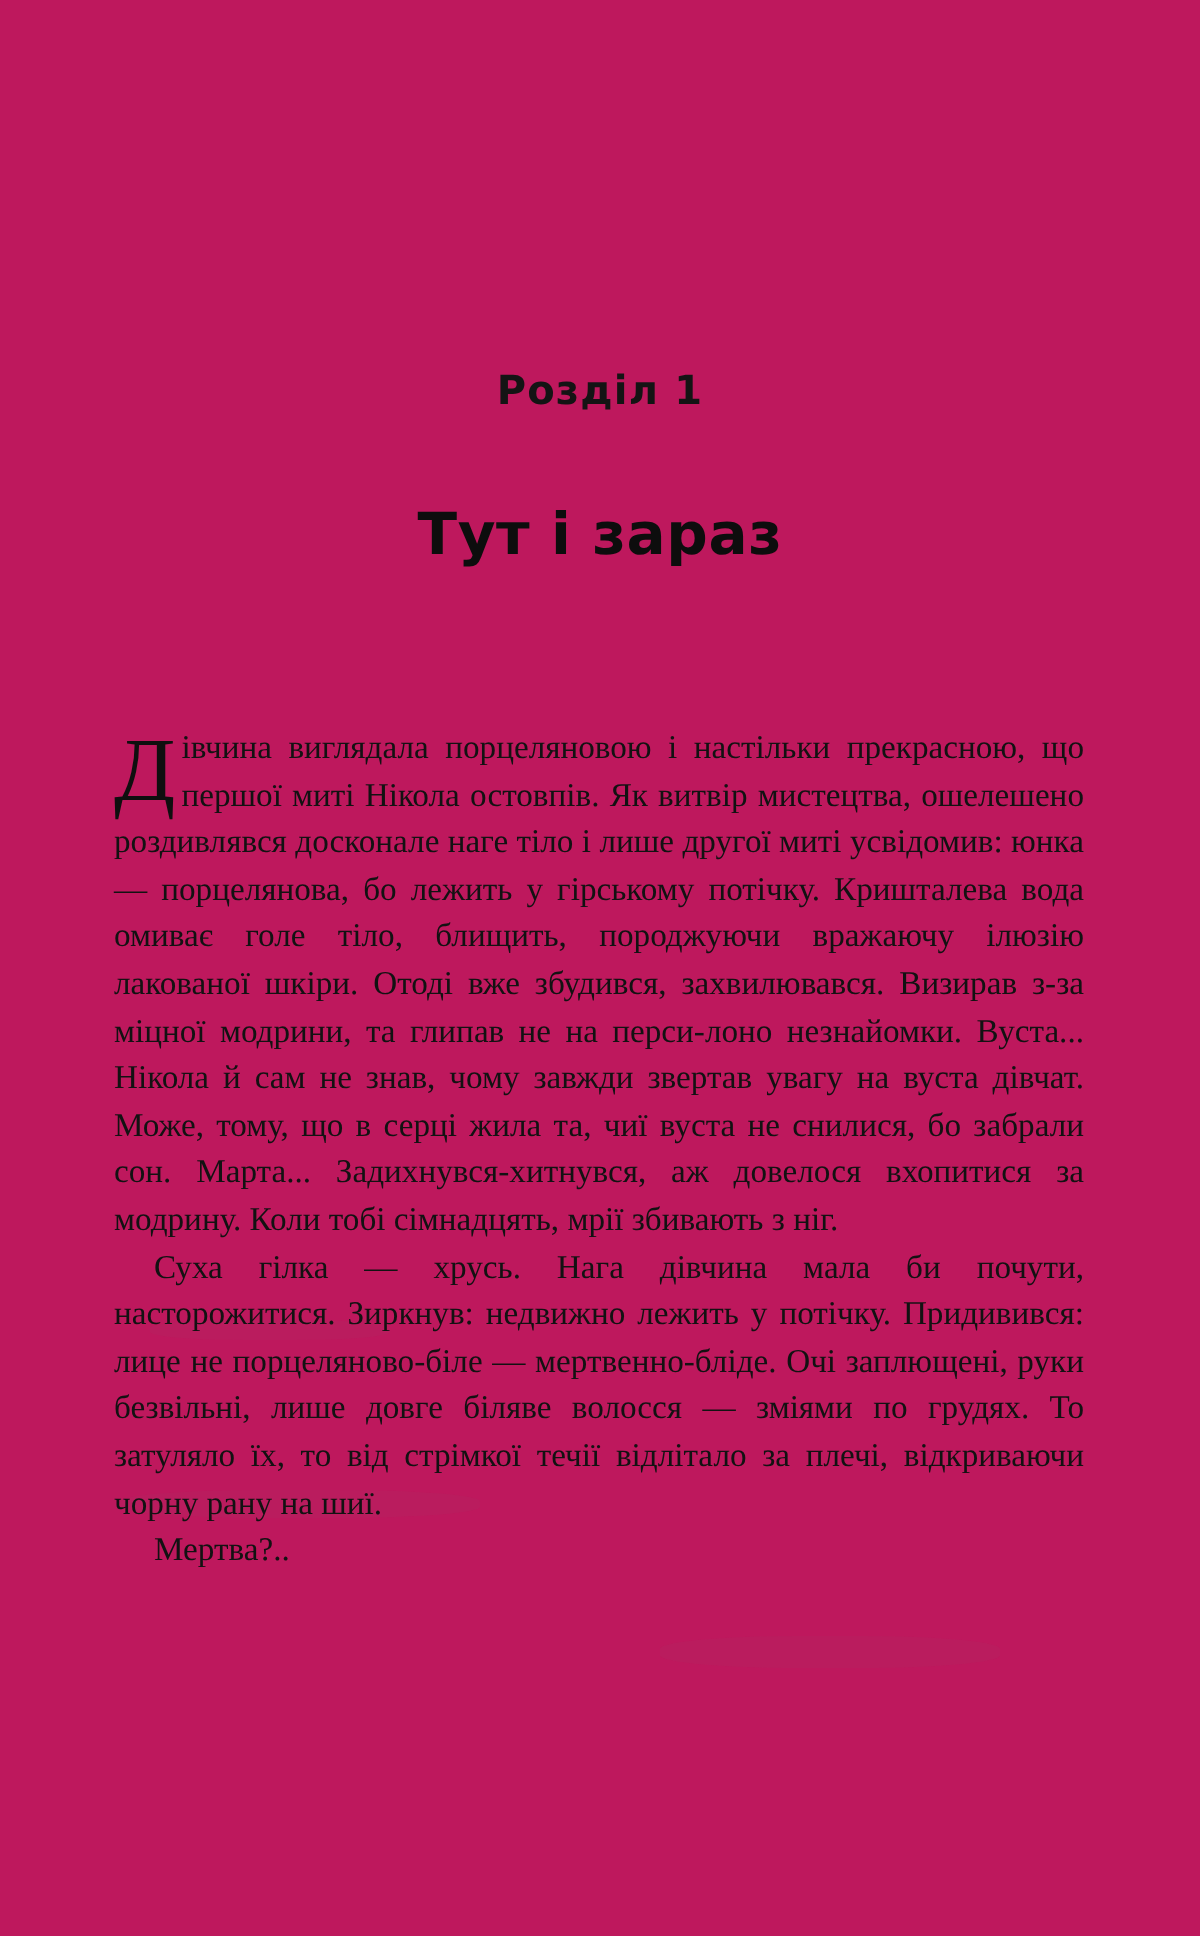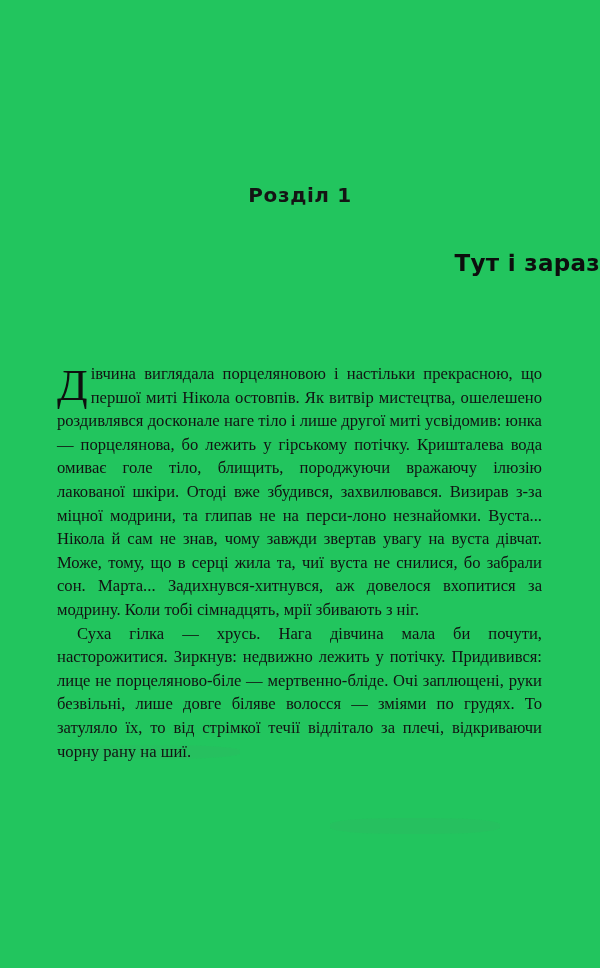--- a/index.html
+++ b/index.html
@@ -15,45 +15,45 @@
     overflow: hidden;
     position: relative;
   }
 
   .page {
     position: absolute;
     left: 0;
     top: 0;
     width: 600px;
     height: 968px;
-    background: #22c55e;
+    background: #be185d;
   }
 
   .chapter-label {
     position: absolute;
     left: 0;
     top: 183px;
     width: 600px;
     text-align: center;
     font-family: "DejaVu Sans", sans-serif;
     font-weight: bold;
     font-size: 20px;
     letter-spacing: 0.6px;
     color: #141414;
   }
 
   .chapter-title {
     position: absolute;
     left: 0;
     top: 250px;
     width: 600px;
-    text-align: right;
+    text-align: center;
     font-family: "DejaVu Sans", sans-serif;
     font-weight: bold;
-    font-size: 23px;
+    font-size: 29px;
     letter-spacing: 0.3px;
     color: #0d0d0d;
   }
 
   .body-text {
     position: absolute;
     left: 57px;
     top: 362px;
     width: 485px;
     font-size: 16.6px;
@@ -103,17 +103,18 @@
   <div class="chapter-label">Розділ 1</div>
 
   <div class="chapter-title">Тут і зараз</div>
 
   <div class="body-text">
 
     <p class="first"><span class="dropcap">Д</span><span>івчина виглядала порцеляновою і настільки прекрасною, що першої миті Нікола остовпів. Як витвір мистецтва, ошелешено роздивлявся досконале наге тіло і лише другої миті усвідомив: юнка — порцелянова, бо лежить у гірському потічку. Кришталева вода омиває голе тіло, блищить, породжуючи вражаючу ілюзію лакованої шкіри. Отоді вже збудився, захвилювався. Визирав з-за міцної модрини, та глипав не на перси-лоно незнайомки. Вуста... Нікола й сам не знав, чому завжди звертав увагу на вуста дівчат. Може, тому, що в серці жила та, чиї вуста не снилися, бо забрали сон. Марта... Задихнувся-хитнувся, аж довелося вхопитися за модрину. Коли тобі сімнадцять, мрії збивають з ніг.</span></p>
 
     <p><span>Суха гілка — хрусь. Нага дівчина мала би почути, насторожитися. Зиркнув: недвижно лежить у потічку. Придивився: лице не порцеляново-біле — мертвенно-бліде. Очі заплющені, руки безвільні, лише довге біляве волосся — зміями по грудях. То затуляло їх, то від стрімкої течії відлітало за плечі, відкриваючи чорну рану на шиї.</span></p>
 
+    <p><span>Мертва?..</span></p>
 
 
   </div>
 
 </div>
 
 </body></html>

